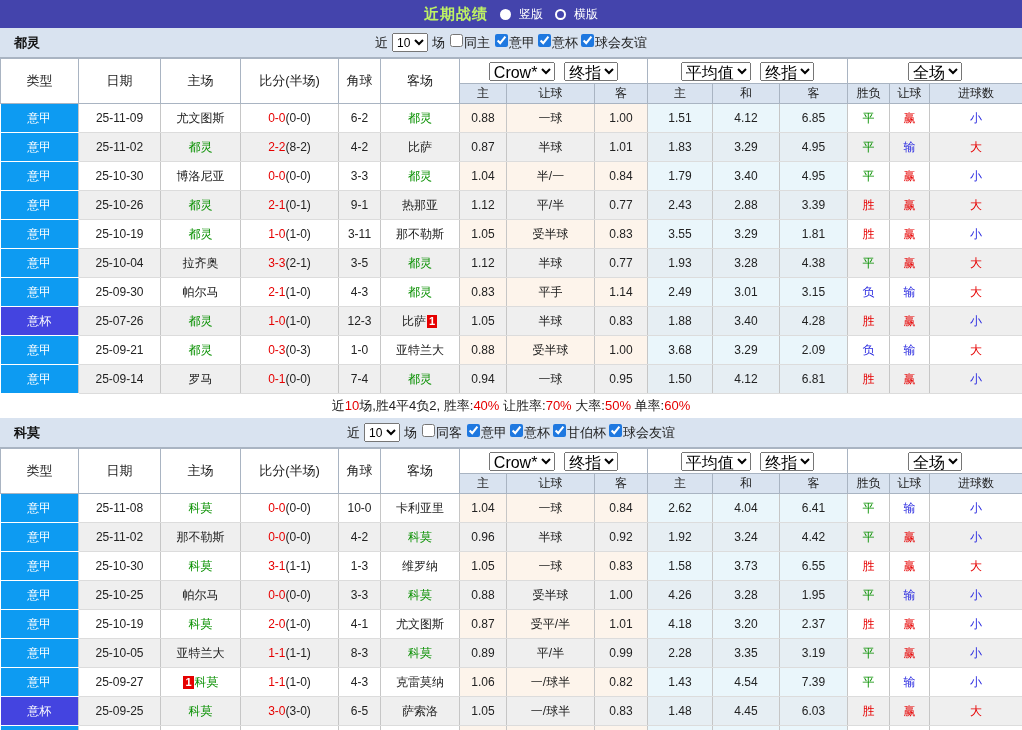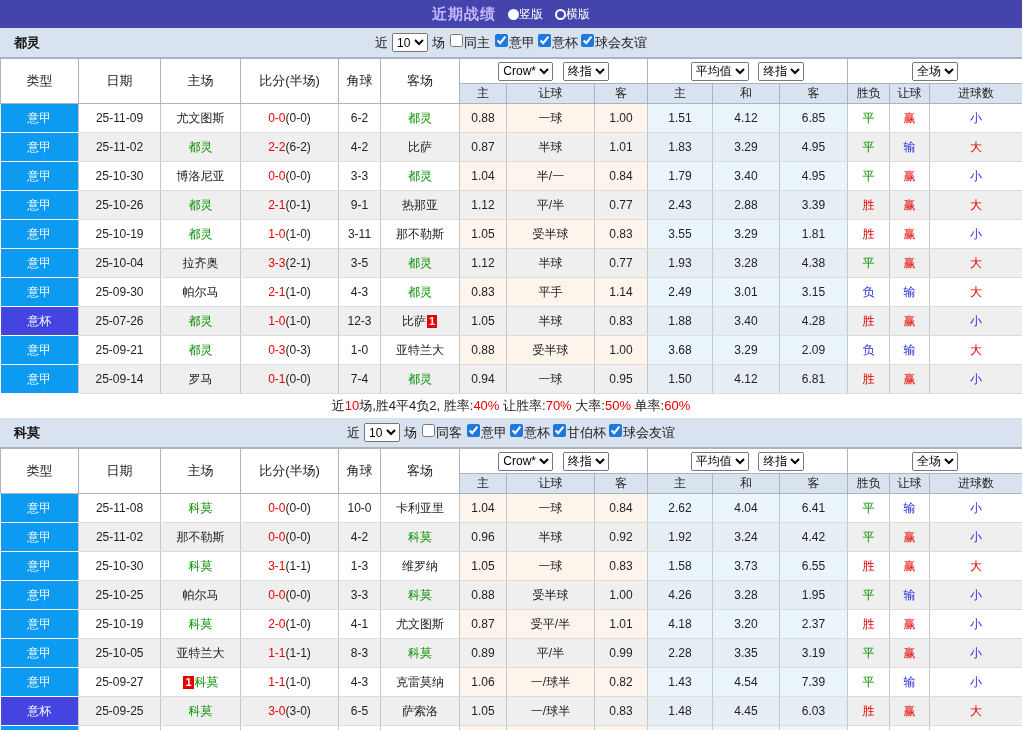--- a/index.html
+++ b/index.html
@@ -1,35 +1,35 @@
 <!DOCTYPE html>
 <html><head>
 <meta charset="utf-8">
 <style>
   html,body{margin:0;padding:0;}
   body{width:1022px;background:#fff;font-family:"Liberation Sans","DejaVu Sans",sans-serif;}
   .topbar{height:28px;background:#4444AC;display:flex;align-items:center;justify-content:center;gap:12px;}
-  .topbar .title{color:#c4b5fd;font-weight:bold;font-size:15px;letter-spacing:1px;}
-  .radio-opt{display:inline-flex;align-items:center;gap:0;color:#fff;font-size:12px;cursor:pointer;}
+  .topbar .title{color:#bef264;font-weight:bold;font-size:15px;letter-spacing:1px;}
+  .radio-opt{display:inline-flex;align-items:center;gap:8px;color:#fff;font-size:12px;cursor:pointer;}
   .radio-dot{width:11px;height:11px;border-radius:50%;background:#fff;display:inline-block;}
   .radio-ring{width:7px;height:7px;border-radius:50%;border:2px solid #fff;background:transparent;display:inline-block;}
 
   .section-head{position:relative;height:29px;background:#D9E3F0;border-bottom:1px solid #A9B4C2;}
   .team-name{position:absolute;left:14px;top:0;line-height:29px;font-weight:bold;font-size:13px;color:#111;}
   .filters{position:absolute;left:0;right:0;margin:0 auto;width:max-content;height:29px;display:flex;align-items:center;font-size:13px;color:#222;gap:2px;}
   .filters select{font-size:12px;height:19px;margin:0 2px;}
   .filters label{display:inline-flex;cursor:pointer;}
   .filters input[type=checkbox]{width:13px;height:13px;margin:0 1px 0 3px;accent-color:#1e78e0;}
 
   table{border-collapse:collapse;table-layout:fixed;width:1022px;font-size:12px;color:#222;}
   thead td{text-align:center;border:1px solid #A9B4C2;}
   td.hcell{background:#D9E3F0;font-size:13px;}
   tr.selrow td{background:#fff;height:22px;}
   tr.subrow td{background:#D9E3F0;height:17px;font-size:12px;}
-  thead select{font-size:12px;height:19px;margin:0 3px;}
+  thead select{font-size:16px;height:19px;margin:0 3px;}
 
   tbody td{height:26px;text-align:center;border-right:1px solid #C6C6C6;border-bottom:1px solid #DCDCDC;overflow:hidden;white-space:nowrap;}
   tbody tr:nth-child(even){background:#EFEFEF;}
   td.c-type{color:#fff;background:#0D9BF2;border-bottom:1px solid #FFF;}
   td.c-type.cup{background:#4444E0;}
   tbody tr:nth-child(odd) td.c-asian{background:#FDF4EB;}
   tbody tr:nth-child(even) td.c-asian{background:#EFEFEF;}
   tbody tr:nth-child(odd) td.c-euro{background:#EAF6FB;}
   tbody tr:nth-child(even) td.c-euro{background:#E6EEF3;}
   .green{color:#089000;}
@@ -145,21 +145,21 @@
           <td class="c-euro">4.12</td>
           <td class="c-euro">6.85</td>
           <td class="c-res g">平</td>
           <td class="c-res r">赢</td>
           <td class="c-res b">小</td>
         </tr>
         <tr>
           <td class="c-type jia">意甲</td>
           <td class="c-date">25-11-02</td>
           <td class="c-team"><span class="green">都灵</span></td>
-          <td class="c-score"><span class="sc">2-2</span><span class="hf">(6-2)</span></td>
+          <td class="c-score"><span class="sc">2-2</span><span class="hf">(8-2)</span></td>
           <td class="c-corner">4-2</td>
           <td class="c-team"><span>比萨</span></td>
           <td class="c-asian">0.87</td>
           <td class="c-asian">半球</td>
           <td class="c-asian">1.01</td>
           <td class="c-euro">1.83</td>
           <td class="c-euro">3.29</td>
           <td class="c-euro">4.95</td>
           <td class="c-res g">平</td>
           <td class="c-res b">输</td>

